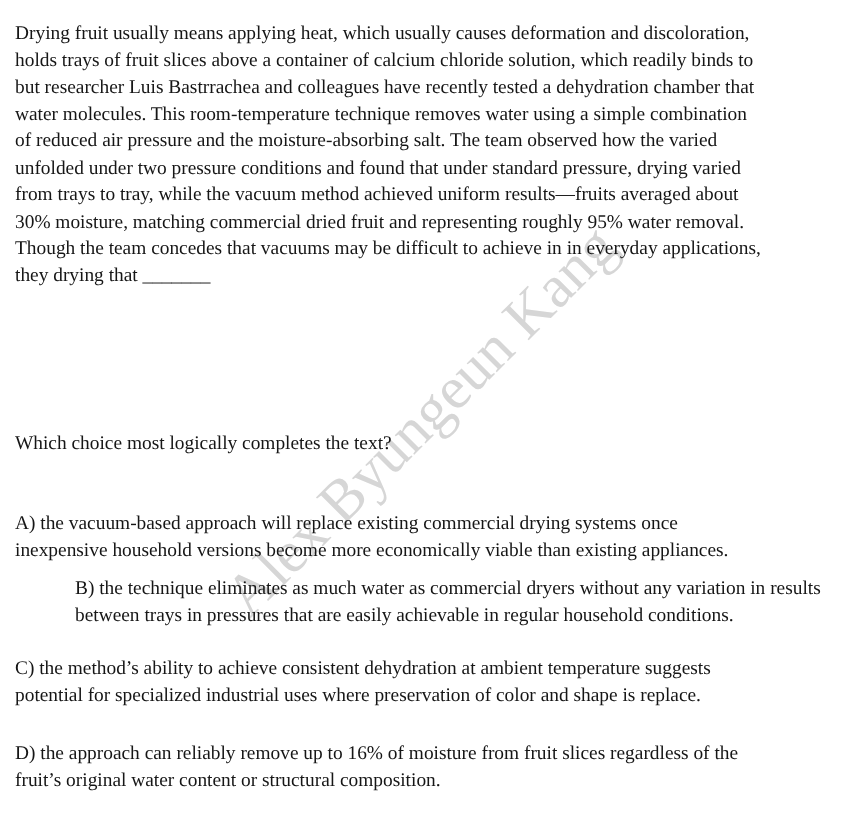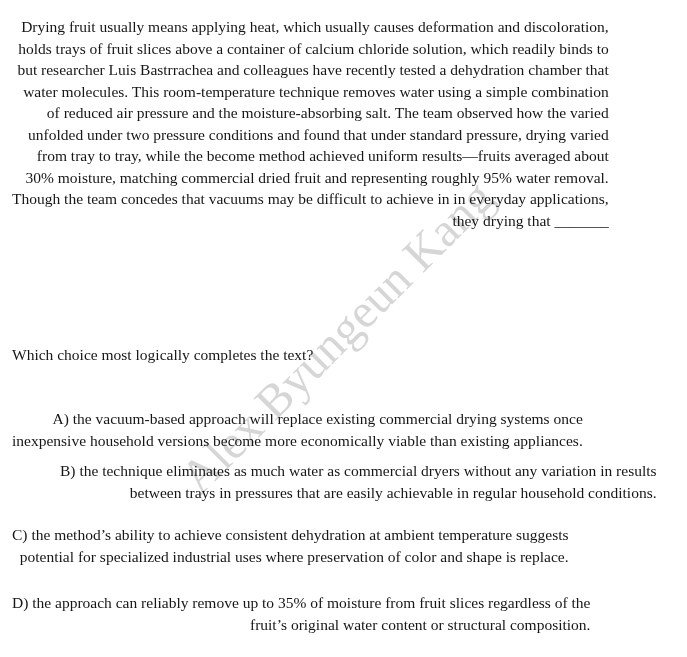--- a/index.html
+++ b/index.html
@@ -27,21 +27,20 @@
     white-space: nowrap;
     z-index: 0;
     user-select: none;
   }
   .textblock {
     position: absolute;
     left: 12px;
     font-size: 15.5px;
     line-height: 21.5px;
     z-index: 1;
-    text-align: right;
   }
   .line { white-space: nowrap; }
   .passage  { top: 16px; }
   .question { top: 344px; }
   .choice-a { top: 408px; }
   .choice-b { top: 460px; margin-left: 48px; }
   .choice-c { top: 524px; }
   .choice-d { top: 592px; }
 </style>
 </head>
@@ -51,21 +50,21 @@
 
   <div class="watermark" style="color: rgb(214, 214, 214);">Alex Byungeun Kang</div>
 
   <div class="textblock passage">
     <div class="line">Drying fruit usually means applying heat, which usually causes deformation and discoloration,</div>
     <div class="line">holds trays of fruit slices above a container of calcium chloride solution, which readily binds to</div>
     <div class="line">but researcher Luis Bastrrachea and colleagues have recently tested a dehydration chamber that</div>
     <div class="line">water molecules. This room-temperature technique removes water using a simple combination</div>
     <div class="line">of reduced air pressure and the moisture-absorbing salt. The team observed how the varied</div>
     <div class="line">unfolded under two pressure conditions and found that under standard pressure, drying varied</div>
-    <div class="line">from tray to tray, while the become method achieved uniform results—fruits averaged about</div>
+    <div class="line">from trays to tray, while the vacuum method achieved uniform results—fruits averaged about</div>
     <div class="line">30% moisture, matching commercial dried fruit and representing roughly 95% water removal.</div>
     <div class="line">Though the team concedes that vacuums may be difficult to achieve in in everyday applications,</div>
     <div class="line">they drying that _______</div>
   </div>
 
   <div class="textblock question">Which choice most logically completes the text?</div>
 
   <div class="textblock choice-a">
     <div class="line">A) the vacuum-based approach will replace existing commercial drying systems once</div>
     <div class="line">inexpensive household versions become more economically viable than existing appliances.</div>
@@ -75,17 +74,17 @@
     <div class="line">B) the technique eliminates as much water as commercial dryers without any variation in results</div>
     <div class="line">between trays in pressures that are easily achievable in regular household conditions.</div>
   </div>
 
   <div class="textblock choice-c">
     <div class="line">C) the method’s ability to achieve consistent dehydration at ambient temperature suggests</div>
     <div class="line">potential for specialized industrial uses where preservation of color and shape is replace.</div>
   </div>
 
   <div class="textblock choice-d">
-    <div class="line">D) the approach can reliably remove up to 35% of moisture from fruit slices regardless of the</div>
+    <div class="line">D) the approach can reliably remove up to 16% of moisture from fruit slices regardless of the</div>
     <div class="line">fruit’s original water content or structural composition.</div>
   </div>
 
 </div>
 
 </body></html>

